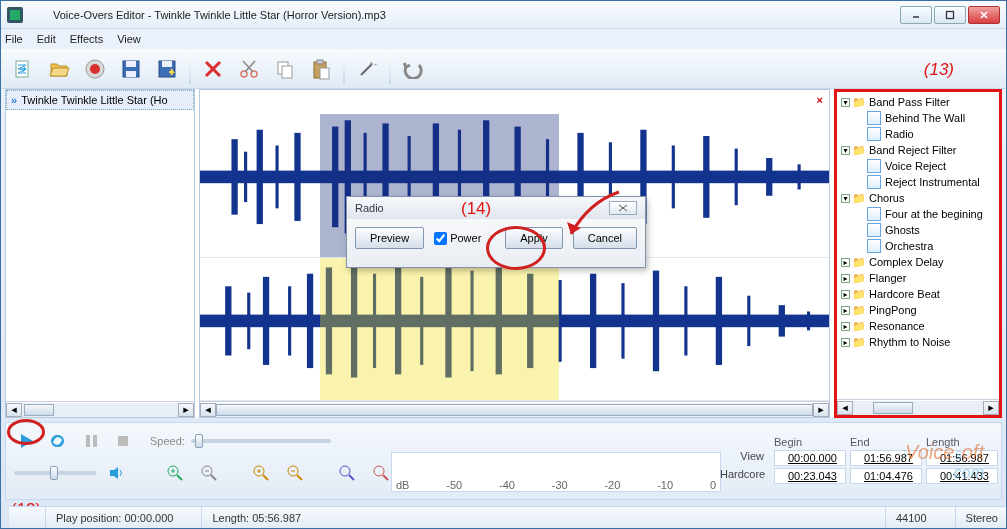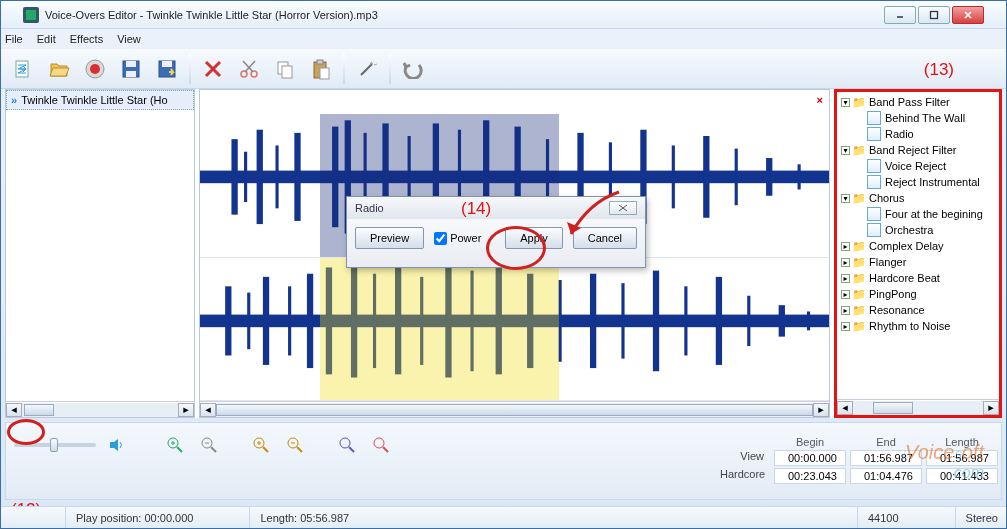--- a/index.html
+++ b/index.html
@@ -1,18 +1,18 @@
 <!DOCTYPE html>
 <html><head>
 <meta charset="utf-8">
 <style>
 *{box-sizing:border-box;margin:0;padding:0;font-family:"Segoe UI",Tahoma,sans-serif;font-size:11px;}
 body{background:#f0f0f0;width:1007px;height:529px;overflow:hidden;position:relative;}
 .window{width:1007px;height:529px;border:1px solid #3b6ea5;background:linear-gradient(#eef3fa,#dbe7f6);position:relative;}
-.titlebar{height:28px;background:linear-gradient(#f9fcff,#e4eef9);display:flex;align-items:center;padding:0 22px;border-bottom:1px solid #c7d8ee;}
+.titlebar{height:28px;background:linear-gradient(#f9fcff,#e4eef9);display:flex;align-items:center;padding:0 6px;border-bottom:1px solid #c7d8ee;gap:24px;}
 .titlebar .icon{width:16px;height:16px;background:#356;border-radius:2px;margin-right:6px;display:flex;align-items:center;justify-content:center;}
 .titlebar .icon svg{width:10px;height:10px;}
 .titlebar .title{flex:1;color:#222;}
 .win-controls{display:flex;gap:2px;}
 .win-controls div{width:32px;height:18px;border:1px solid #8aa;background:linear-gradient(#fafdff,#d9e8f5);border-radius:2px;display:flex;align-items:center;justify-content:center;cursor:pointer;}
 .win-controls .close{background:linear-gradient(#f1a0a0,#d84040);border-color:#b03030;color:#fff;}
 .menubar{height:20px;background:#eaf1fa;display:flex;align-items:center;padding:0 4px;gap:14px;color:#222;}
 .menubar span{cursor:default;}
 .toolbar{height:40px;background:linear-gradient(#f6fafd,#e1ebf6);border-bottom:1px solid #c7d8ee;display:flex;align-items:center;padding:0 6px;gap:4px;position:relative;}
 .tbtn{width:32px;height:32px;border:1px solid transparent;border-radius:3px;display:flex;align-items:center;justify-content:center;cursor:pointer;}
@@ -46,41 +46,41 @@
 .arrow-annot{position:absolute;left:558px;top:181px;width:70px;height:70px;pointer-events:none;}
 
 .effects{width:168px;border:3px solid #e31414;margin-left:4px;background:#fff;position:relative;display:flex;flex-direction:column;}
 .effects .tree{flex:1;overflow:hidden;padding:2px 0;}
 .tree-item{display:flex;align-items:center;height:16px;padding-left:4px;white-space:nowrap;cursor:pointer;}
 .tree-item .tw{width:9px;height:9px;border:1px solid #7a7;display:flex;align-items:center;justify-content:center;font-size:8px;margin-right:2px;background:#fff;}
 .folder-icon{width:14px;height:12px;margin-right:3px;display:inline-block;}
 .leaf{padding-left:30px;}
 .leaf::before{content:"";display:inline-block;width:12px;height:12px;border:1px solid #6aa6de;background:linear-gradient(#fff,#def);margin-right:4px;vertical-align:middle;}
 
-.annot13{position:absolute;right:52px;top:59px;color:#e01313;font-size:17px;font-weight:500;pointer-events:none;}
+.annot13{position:absolute;right:52px;top:59px;color:#e01313;font-size:17px;font-weight:500;pointer-events:none;font-style:italic;}
 .annot14{position:absolute;left:460px;top:198px;color:#e01313;font-size:17px;font-weight:500;pointer-events:none;}
 .annot12{position:absolute;left:10px;bottom:8px;color:#e01313;font-size:17px;font-weight:500;pointer-events:none;}
 .play-circle{position:absolute;left:6px;top:418px;width:38px;height:26px;border:3px solid #d02020;border-radius:50%;pointer-events:none;}
 
 .transport{position:absolute;left:4px;right:4px;bottom:28px;height:78px;background:linear-gradient(#f4f8fd,#e2ebf5);border:1px solid #c7d8ee;padding:4px 8px;}
 .transport .row1{display:flex;align-items:center;height:28px;gap:6px;}
 .tpbtn{width:26px;height:22px;border:1px solid transparent;border-radius:2px;display:flex;align-items:center;justify-content:center;cursor:pointer;}
 .transport .row2{display:flex;align-items:center;height:28px;gap:8px;margin-top:4px;}
 .slider{width:82px;height:4px;background:#c5d3e3;position:relative;border-radius:2px;}
 .slider .knob{position:absolute;left:36px;top:-5px;width:8px;height:14px;background:linear-gradient(#fbfdff,#cfdae8);border:1px solid #8aa1ba;border-radius:2px;}
 
 .time-grid{position:absolute;right:8px;bottom:44px;display:grid;grid-template-columns:50px 72px 72px 72px;gap:2px 4px;font-size:11px;}
-.time-grid .hdr{text-align:center;color:#556;}
+.time-grid .hdr{text-align:left;color:#556;}
 .time-grid .lbl{text-align:right;color:#444;padding-right:6px;}
-.time-grid .val{background:#fff;border:1px solid #c7d8ee;text-align:center;padding:1px 13px;}
+.time-grid .val{background:#fff;border:1px solid #c7d8ee;text-align:center;padding:1px 13px;text-decoration:underline;}
 
 .db-meter{position:absolute;left:390px;bottom:36px;width:330px;height:40px;border:1px solid #c7d8ee;background:#fff;}
 .db-labels{position:absolute;left:0;right:0;bottom:0;height:12px;display:flex;justify-content:space-between;padding:0 4px;font-size:9px;color:#666;}
 
-.statusbar{position:absolute;left:0;right:0;bottom:0;height:22px;border-top:1px solid #c7d8ee;background:linear-gradient(#f6fafd,#e3ecf5);display:flex;align-items:center;padding:0 8px;gap:56px;color:#333;}
+.statusbar{position:absolute;left:8px;right:0;bottom:0;height:22px;border-top:1px solid #c7d8ee;background:linear-gradient(#f6fafd,#e3ecf5);display:flex;align-items:center;padding:0 8px;gap:28px;color:#333;}
 .statusbar .seg{border-left:1px solid #c7d8ee;padding-left:10px;height:100%;display:flex;align-items:center;}
 
 .watermark{position:absolute;right:22px;bottom:46px;font-size:20px;color:#e16e28;opacity:0.6;pointer-events:none;font-style:italic;}
 .watermark .t{color:#5fb4e0;}
 
 svg{display:block;}
 </style>
 </head>
 <body>
 
@@ -320,20 +320,23 @@
           </div>
         <div class="tree-item">
             <span class="tw">▾</span>
             <span class="folder-icon">📁</span>
             <span>Chorus</span>
           </div>
         <div class="tree-item leaf">
             <span>Four at the begining</span>
           </div>
         <div class="tree-item leaf">
+            <span>Ghosts</span>
+          </div>
+        <div class="tree-item leaf">
             <span>Orchestra</span>
           </div>
         <div class="tree-item">
             <span class="tw">▸</span>
             <span class="folder-icon">📁</span>
             <span>Complex Delay</span>
           </div>
         <div class="tree-item">
             <span class="tw">▸</span>
             <span class="folder-icon">📁</span>
@@ -400,20 +403,48 @@
 
   <div class="apply-circle"></div>
   <svg class="arrow-annot" viewBox="0 0 70 70">
       <path d="M60 10 Q30 20 12 52" fill="none" stroke="#d02020" stroke-width="3"></path>
       <path d="M12 52 l-4 -12 l14 6 z" fill="#d02020"></path>
     </svg>
   <div class="annot13">(13)</div>
   <div class="annot14">(14)</div>
 
   <div class="transport">
+    <div class="row1">
+      <div class="tpbtn">
+          <svg width="18" height="18">
+            <polygon points="3,2 15,9 3,16" fill="#2a9edc"></polygon>
+          </svg>
+        </div>
+      <div class="tpbtn">
+          <svg width="18" height="14">
+            <path d="M3 7 a5 5 0 1 1 2 4" fill="none" stroke="#2a9edc" stroke-width="2"></path>
+            <path d="M12 7 a5 5 0 1 1 -2 -4" fill="none" stroke="#2a9edc" stroke-width="2"></path>
+          </svg>
+        </div>
+      <div class="tpbtn">
+          <svg width="14" height="14">
+            <rect x="2" y="1" width="4" height="12" fill="#bbb"></rect>
+            <rect x="9" y="1" width="4" height="12" fill="#bbb"></rect>
+          </svg>
+        </div>
+      <div class="tpbtn">
+          <svg width="14" height="14">
+            <rect x="2" y="2" width="10" height="10" fill="#bbb"></rect>
+          </svg>
+        </div>
+      <span style="color:#888;margin-left:8px">Speed:</span>
+      <div class="slider" style="width:140px">
+          <div class="knob" style="left:4px"></div>
+        </div>
+    </div>
     <div class="row2">
       <div class="slider">
           <div class="knob"></div>
         </div>
       <div class="tpbtn">
           <svg width="16" height="14">
             <polygon points="1,4 5,4 9,1 9,13 5,10 1,10" fill="#2a9edc"></polygon>
             <path d="M11 4 q3 3 0 6" fill="none" stroke="#2a9edc"></path>
           </svg>
         </div>
@@ -458,20 +489,31 @@
         </div>
       <div class="tpbtn">
           <svg width="16" height="16">
             <circle cx="6" cy="6" r="5" fill="none" stroke="#c55"></circle>
             <line x1="10" y1="10" x2="15" y2="15" stroke="#c55" stroke-width="2"></line>
           </svg>
         </div>
     </div>
   </div>
 
+  <div class="db-meter">
+    <div class="db-labels">
+      <span>dB</span>
+      <span>-50</span>
+      <span>-40</span>
+      <span>-30</span>
+      <span>-20</span>
+      <span>-10</span>
+      <span>0</span>
+    </div>
+  </div>
 
   <div class="time-grid">
     <span></span>
     <span class="hdr">Begin</span>
     <span class="hdr">End</span>
     <span class="hdr">Length</span>
     <span class="lbl">View</span>
     <span class="val">00:00.000</span>
     <span class="val">01:56.987</span>
     <span class="val">01:56.987</span>

